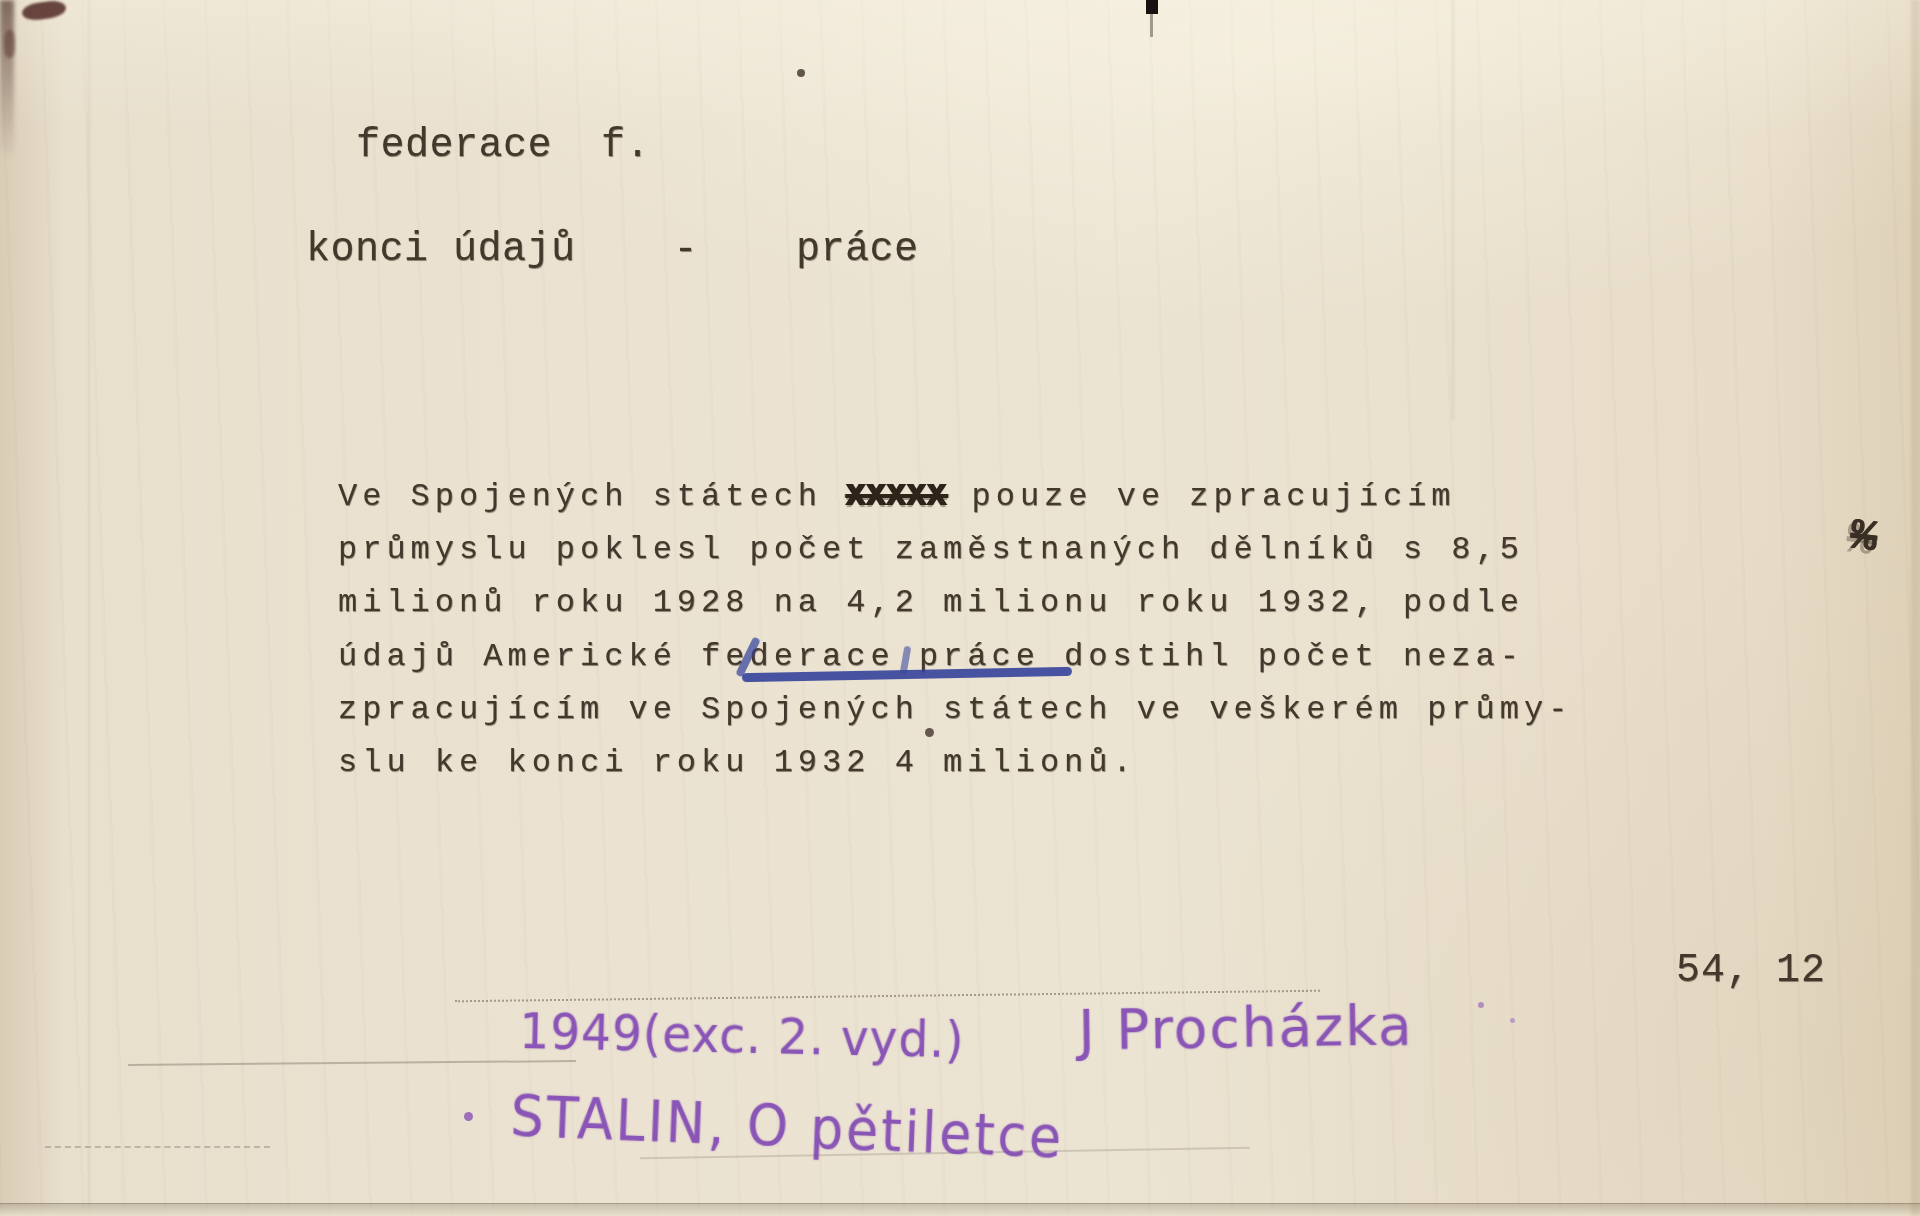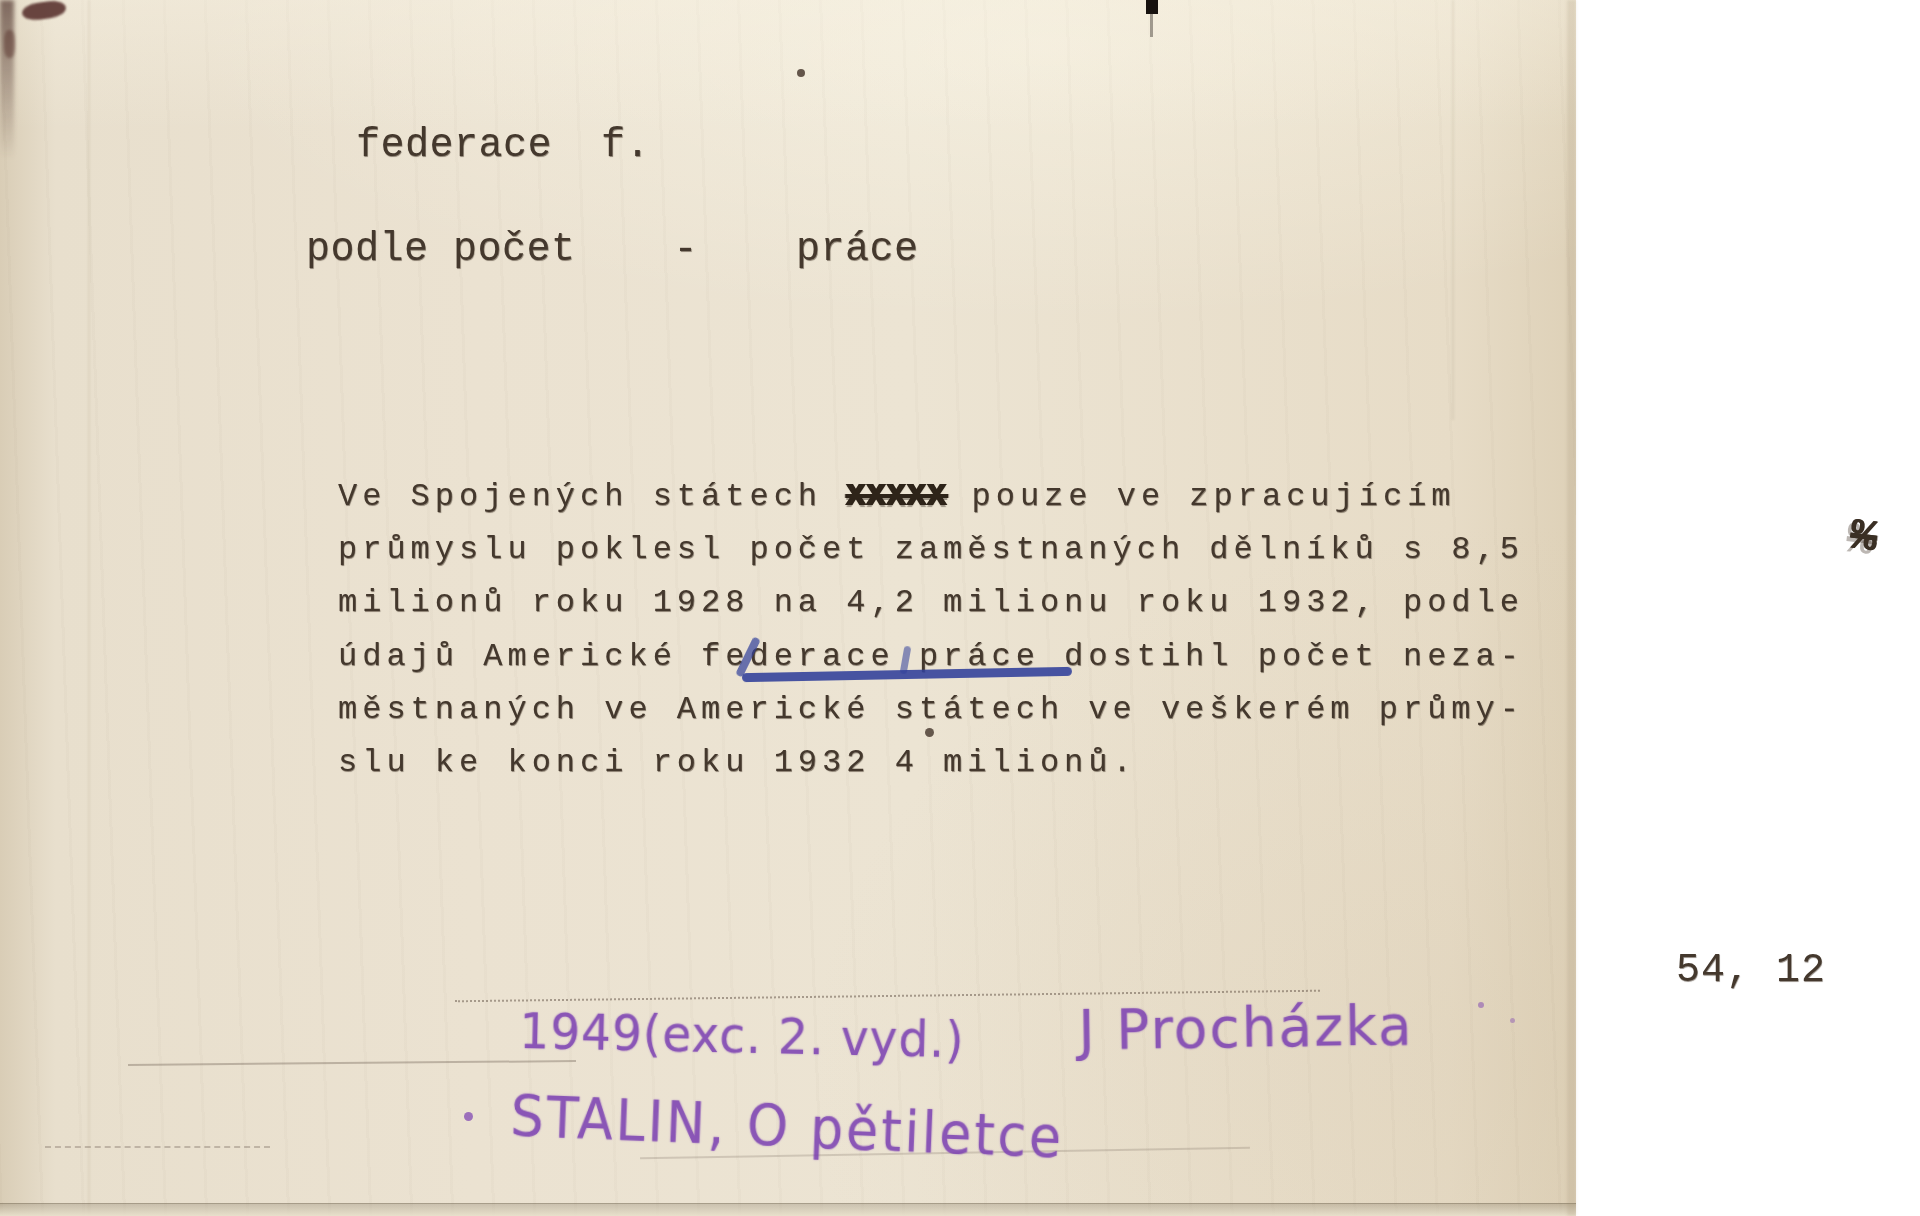--- a/index.html
+++ b/index.html
@@ -1,16 +1,16 @@
 <!DOCTYPE html>
 <html><head>
 <meta charset="utf-8">
 <style>
   html,body{margin:0;padding:0;width:1920px;height:1216px;overflow:hidden;}
-  .page{position:relative;width:1576px;height:1216px;
+  .page{position:relative;width:1920px;height:1216px;
     background:
       radial-gradient(ellipse 1300px 420px at 66% 4%, rgba(255,252,238,.40), transparent 65%),
       radial-gradient(ellipse 1000px 760px at 97% 88%, rgba(214,199,172,.30), transparent 72%),
       linear-gradient(90deg,#d9cdb6 0%,#e8dfcd 3.5%,#ebe2d1 30%,#ece4d3 58%,#e7dcc7 92%,#ded1b8 100%);
     font-family:"Liberation Sans",sans-serif;text-align:center;}
   .streaks{position:absolute;inset:0;
     background:repeating-linear-gradient(88deg, rgba(110,92,70,.028) 0 3px, rgba(0,0,0,0) 3px 41px);
     pointer-events:none;}
   .topband{position:absolute;left:0;top:0;width:100%;height:130px;
     background:linear-gradient(180deg, rgba(251,246,231,.35), rgba(251,246,231,0));}
@@ -78,28 +78,28 @@
   <div class="artifact topstem"></div>
   <div class="artifact dot1"></div>
   <div class="artifact dot2"></div>
   <div class="artifact crease1"></div>
   <div class="artifact crease2"></div>
   <div class="artifact bottomline"></div>
   <div class="artifact bottomstrip"></div>
   <div class="artifact edge-right"></div>
 
   <div class="typed h1">federace  f.</div>
-  <div class="typed h2">podle počet    -    práce</div>
+  <div class="typed h2">konci údajů    -    práce</div>
 
   <div>
     <div class="typed pline l1"><span>Ve Spojených státech </span><span class="overstruck">XXXXX</span><span> pouze ve zpracujícím</span></div>
     <div class="typed pline l2">průmyslu poklesl počet zaměstnaných dělníků s 8,5</div>
     <div class="typed pline l3">milionů roku 1928 na 4,2 milionu roku 1932, podle</div>
     <div class="typed pline l4">údajů Americké federace práce dostihl počet neza-</div>
-    <div class="typed pline l5">městnaných ve Americké státech ve veškerém průmy-</div>
+    <div class="typed pline l5">zpracujícím ve Spojených státech ve veškerém průmy-</div>
     <div class="typed pline l6">slu ke konci roku 1932 4 milionů.</div>
   </div>
 
   <div class="typed pct">%</div>
 
   <div class="ink ul-main"></div>
   <div class="ink ul-tail"></div>
   <div class="ink ul-spike"></div>
 
   <div class="typed refnum">54, 12</div>

